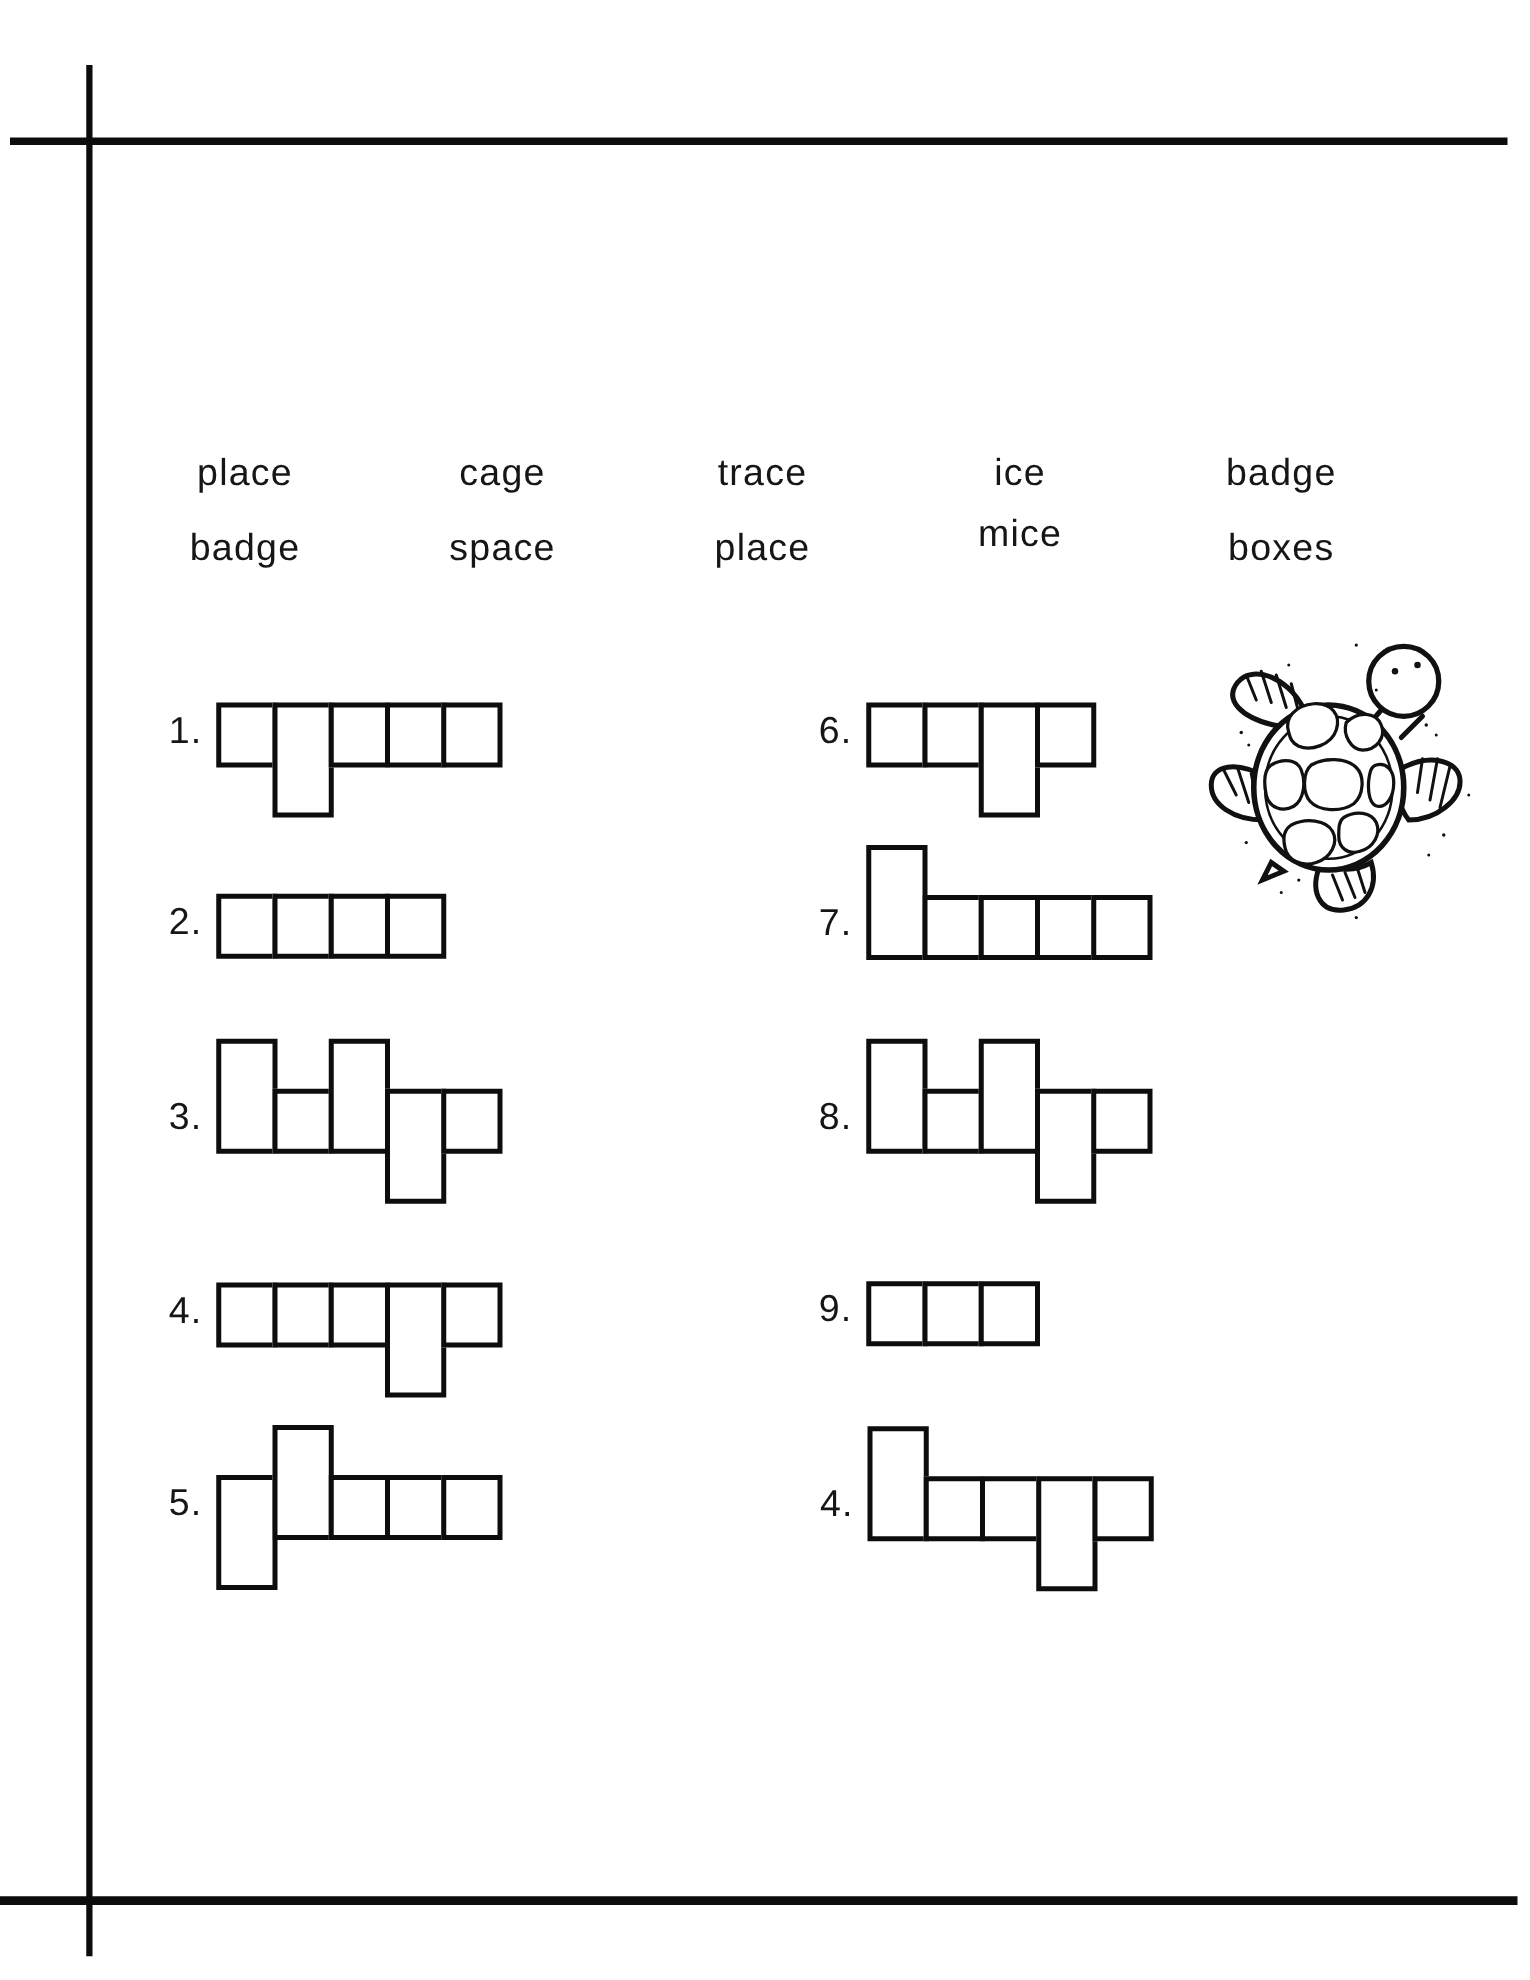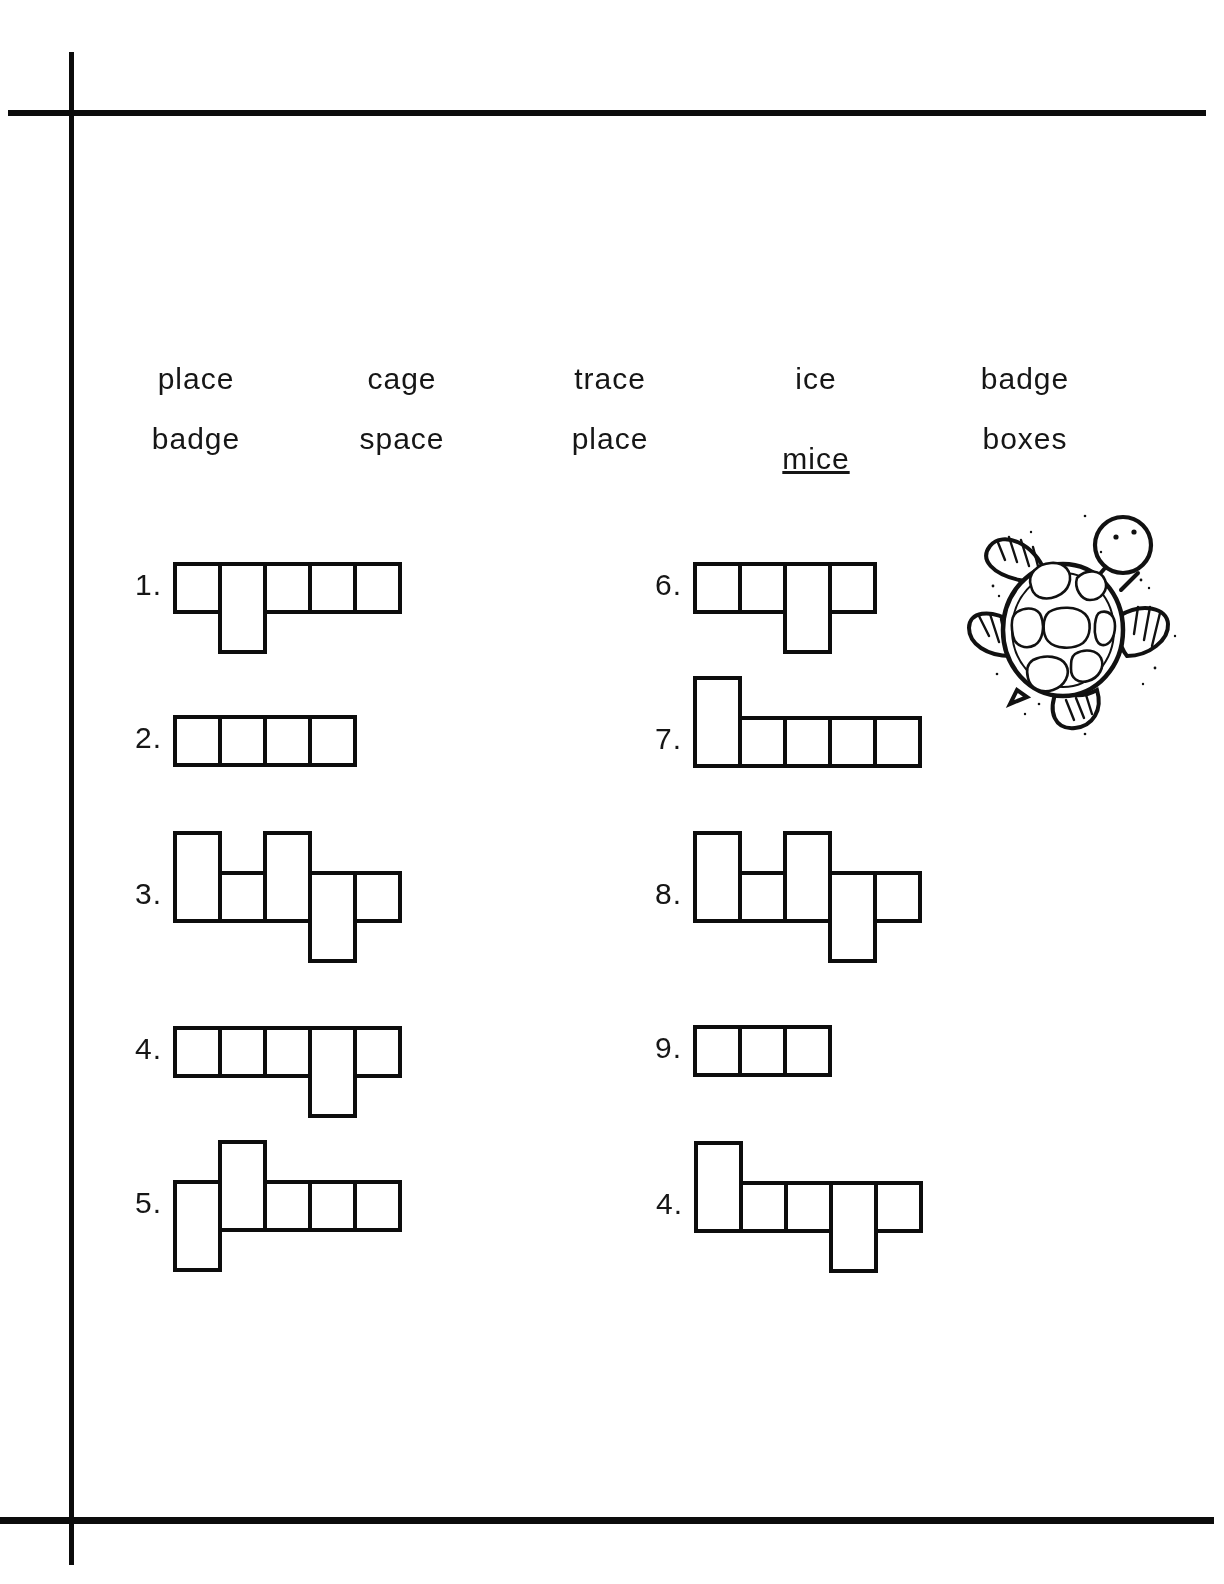--- a/index.html
+++ b/index.html
@@ -50,21 +50,21 @@
 
   <div id="word-bank">
       <span class="word" style="left: 196px; top: 362px;">place</span>
       <span class="word" style="left: 402px; top: 362px;">cage</span>
       <span class="word" style="left: 610px; top: 362px;">trace</span>
       <span class="word" style="left: 816px; top: 362px;">ice</span>
       <span class="word" style="left: 1025px; top: 362px;">badge</span>
       <span class="word" style="left: 196px; top: 422px;">badge</span>
       <span class="word" style="left: 402px; top: 422px;">space</span>
       <span class="word" style="left: 610px; top: 422px;">place</span>
-      <span class="word" style="left: 816px; top: 442px; text-decoration: underline;">mice</span>
+      <span class="word" style="left: 816px; top: 411px;">mice</span>
       <span class="word" style="left: 1025px; top: 422px;">boxes</span>
     </div>
 
   <div id="shapes-area">
       <div class="shape-num" style="left: 98px; top: 570px;">1.</div>
       <div class="shape" style="left: 173px; top: 522px;">
         <div class="cell" style="left: 0px; top: 40px; height: 52px;"></div>
         <div class="cell" style="left: 45px; top: 40px; height: 92px;"></div>
         <div class="cell" style="left: 90px; top: 40px; height: 52px;"></div>
         <div class="cell" style="left: 135px; top: 40px; height: 52px;"></div>

